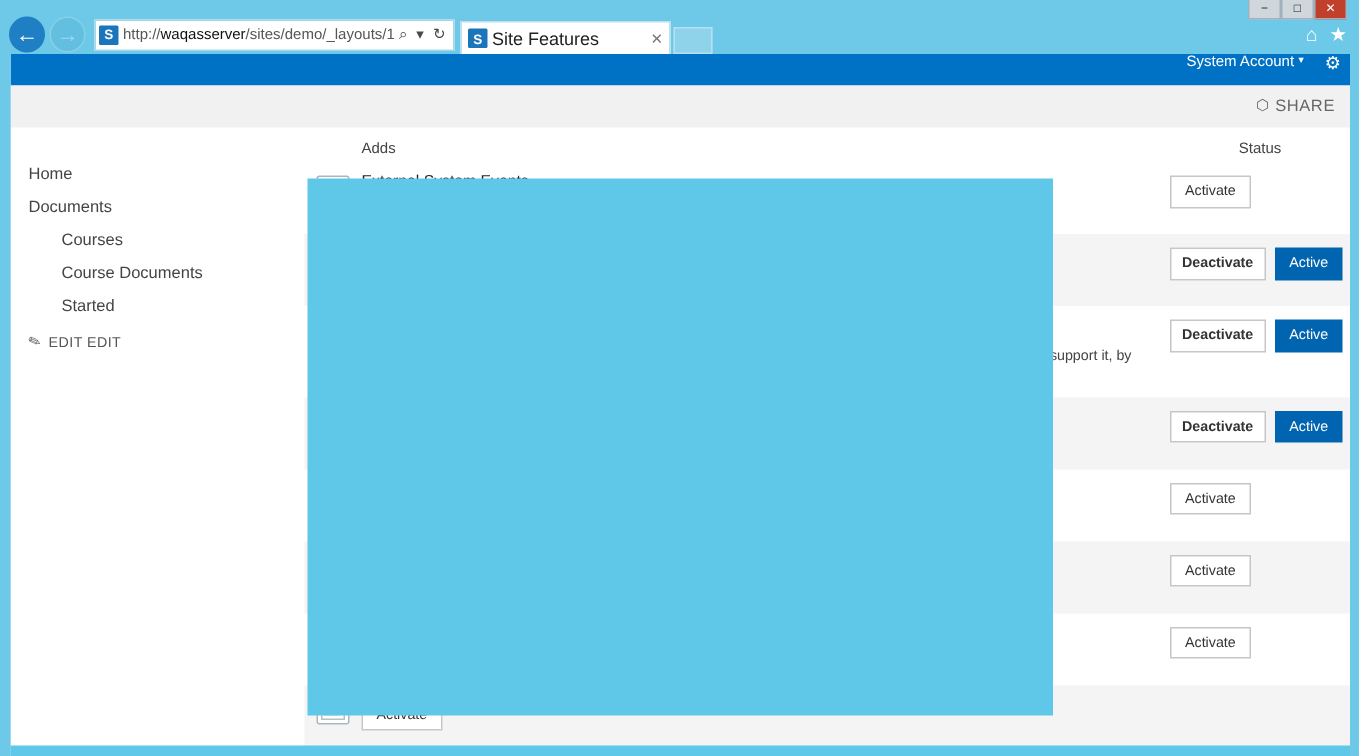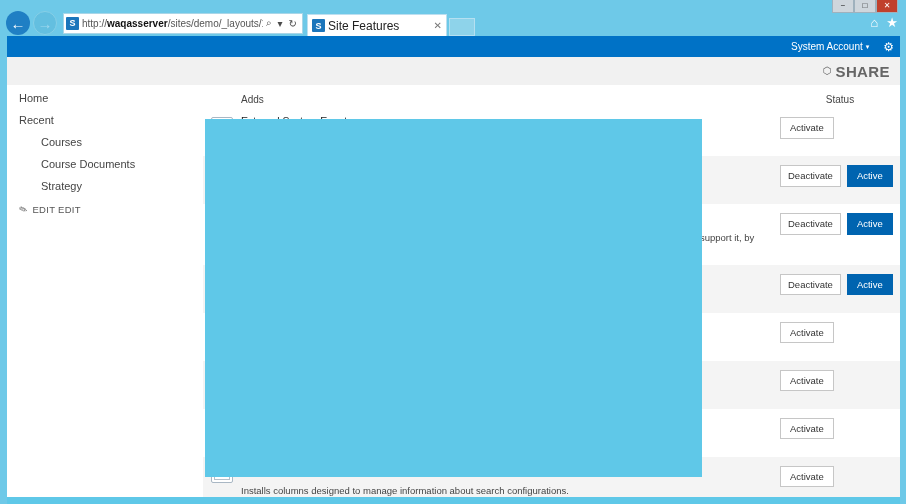--- a/index.html
+++ b/index.html
@@ -57,21 +57,21 @@
     width: 13px; height: 13px; flex: none;
     background: #1b75bb; color: #fff;
     font-size: 9px; font-weight: bold;
     display: flex; align-items: center; justify-content: center;
     border-radius: 1px; margin-right: 3px;
   }
   .url-text {
     flex: 1 1 auto;
     font-size: 10px; color: #555; white-space: nowrap; overflow: hidden;
   }
-  .url-text b { color: #111; font-weight: bold; }
+  .url-text b { color: #111; font-weight: normal; }
   .addr-icon { font-size: 10px; color: #4a4a4a; margin: 0 3px; flex: none; }
 
   .tabstrip { display: flex; align-items: flex-end; height: 26px; margin-left: 4px; }
   .tab {
     width: 140px; height: 22px;
     background: #ffffff;
     border: 1px solid #bcdff0; border-bottom: none;
     display: flex; align-items: center;
     padding: 0 4px;
   }
@@ -91,43 +91,43 @@
     top: 36px; left: 7px;
     width: 893px; height: 468px;
     background: #ffffff;
     overflow: hidden;
   }
 
   
   .suitebar {
     height: 21px;
     background: #0072c6;
-    display: flex; align-items: center; justify-content: flex-end;
+    display: flex; align-items: flex-start; justify-content: flex-end;
     padding-right: 6px;
   }
   .suite-user { font-size: 10px; color: #ffffff; white-space: nowrap; }
   .suite-caret { font-size: 7px; color: #ffffff; margin-left: 3px; }
   .suite-gear { font-size: 12px; color: #ffffff; margin-left: 14px; line-height: 1; }
 
   
   .topband {
     height: 29px;
     background: #f1f1f1;
     display: flex; align-items: center; justify-content: flex-end;
     padding-right: 10px;
     border-bottom: 1px solid #ffffff;
   }
   .share-btn { display: flex; align-items: center; gap: 4px; }
   .share-ico { font-size: 10px; color: #666; line-height: 1; }
-  .share-label { font-size: 15px; color: #666; letter-spacing: .4px; font-weight: bold; }
+  .share-label { font-size: 11px; color: #666; letter-spacing: .4px; }
 
   .body-area { display: flex; height: 418px; background: #fff; }
 
   
-  .sidebar { width: 196px; flex: none; padding-top: 6px; padding-left: 12px; }
+  .sidebar { width: 196px; flex: none; padding-top: 24px; padding-left: 12px; }
   .nav-item { font-size: 11px; color: #444; margin-bottom: 10px; line-height: 1.1; }
   .nav-item.sub { padding-left: 22px; }
   .edit-links { display: flex; align-items: center; gap: 5px; margin-top: 12px; }
   .pencil { font-size: 10px; color: #666; transform: rotate(-20deg); display: inline-block; }
   .edit-links-label { font-size: 9.5px; color: #555; letter-spacing: .3px; }
 
   
   .content { flex: 1 1 auto; position: relative; }
   .table-head {
     display: flex; align-items: flex-end;
@@ -166,21 +166,21 @@
   .btn {
     border: 1px solid #c6c6c6;
     background: #ffffff;
     color: #333;
     font-size: 9.5px;
     padding: 5px 9px;
     line-height: 1;
     white-space: nowrap;
     font-family: "Liberation Sans", sans-serif;
   }
-  .btn.wide { padding: 5px 7px; }
+  .btn.wide { padding: 5px 7px; font-weight: bold; }
   .badge {
     background: #0064b0;
     color: #ffffff;
     font-size: 9.5px;
     padding: 6px 10px;
     line-height: 1;
     white-space: nowrap;
   }
 
   
@@ -265,24 +265,24 @@
       <div class="share-btn">
         <span class="share-ico">⬡</span>
         <span class="share-label">SHARE</span>
       </div>
     </div>
 
     <div class="body-area">
 
       <div class="sidebar">
         <div class="nav-item">Home</div>
-        <div class="nav-item">Recent</div>
+        <div class="nav-item">Documents</div>
         <div class="nav-item sub">Courses</div>
         <div class="nav-item sub">Course Documents</div>
-        <div class="nav-item sub">Strategy</div>
+        <div class="nav-item sub">Started</div>
         <div class="edit-links">
           <span class="pencil">✎</span>
           <span class="edit-links-label">EDIT EDIT</span>
         </div>
       </div>
 
       <div class="content">
         <div class="table-head">
           <div class="th-name">Adds</div>
           <div class="th-status">Status</div>
@@ -420,24 +420,20 @@
             <div class="frow alt">
               <div class="ficon">
                 <div class="puzzle">
                   <svg width="16" height="12" viewBox="0 0 16 12">
                     <rect x="0.5" y="0.5" width="15" height="11" fill="#ffffff" stroke="#b4c0cb"></rect>
                     <path d="M2 9 L5 4 L7.5 7 L9.5 5 L13 9 Z" fill="#b9c3cc"></path>
                     <circle cx="4" cy="3.2" r="1.5" fill="#c7d0d8"></circle>
                   </svg>
                 </div>
               </div>
-              <div class="fmain">
-                <div class="fname">Search Config Data Site Columns</div>
-                <div class="fdesc">Installs columns designed to manage information about search configurations.</div>
-              </div>
               <div class="fbtns">
                 <button class="btn">Activate</button>
               </div>
             </div>
           </div>
       </div>
 
     </div>
   </div>
 

